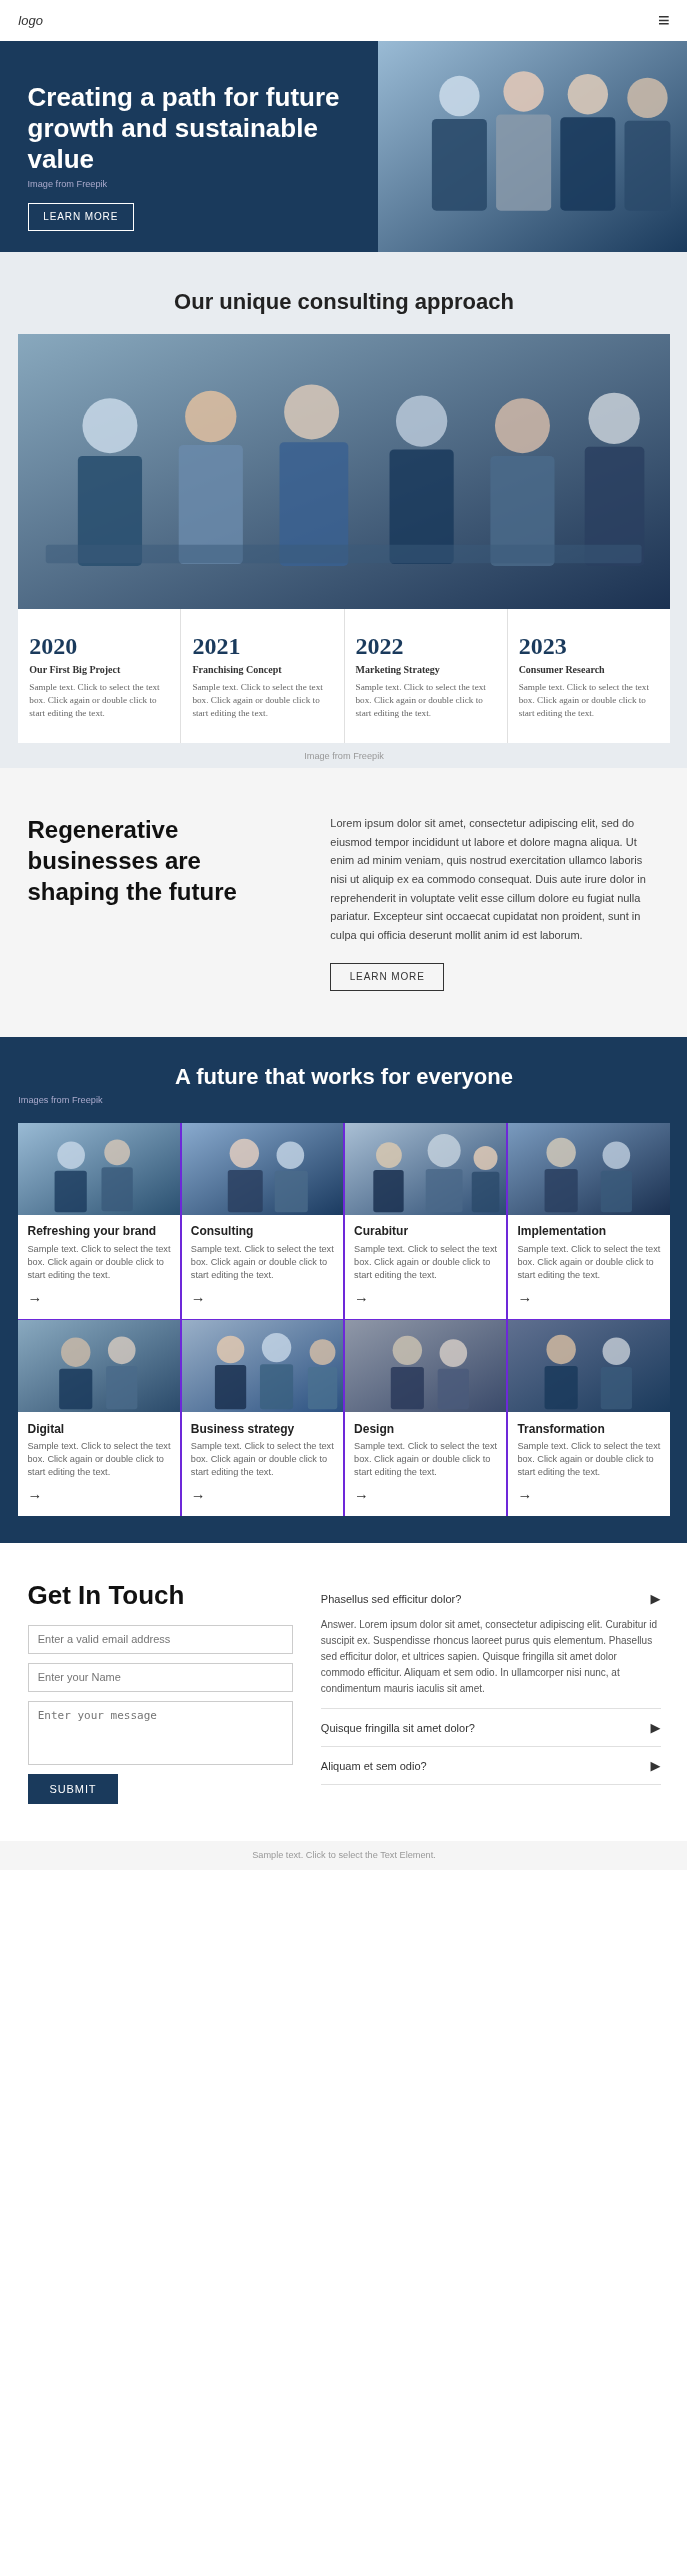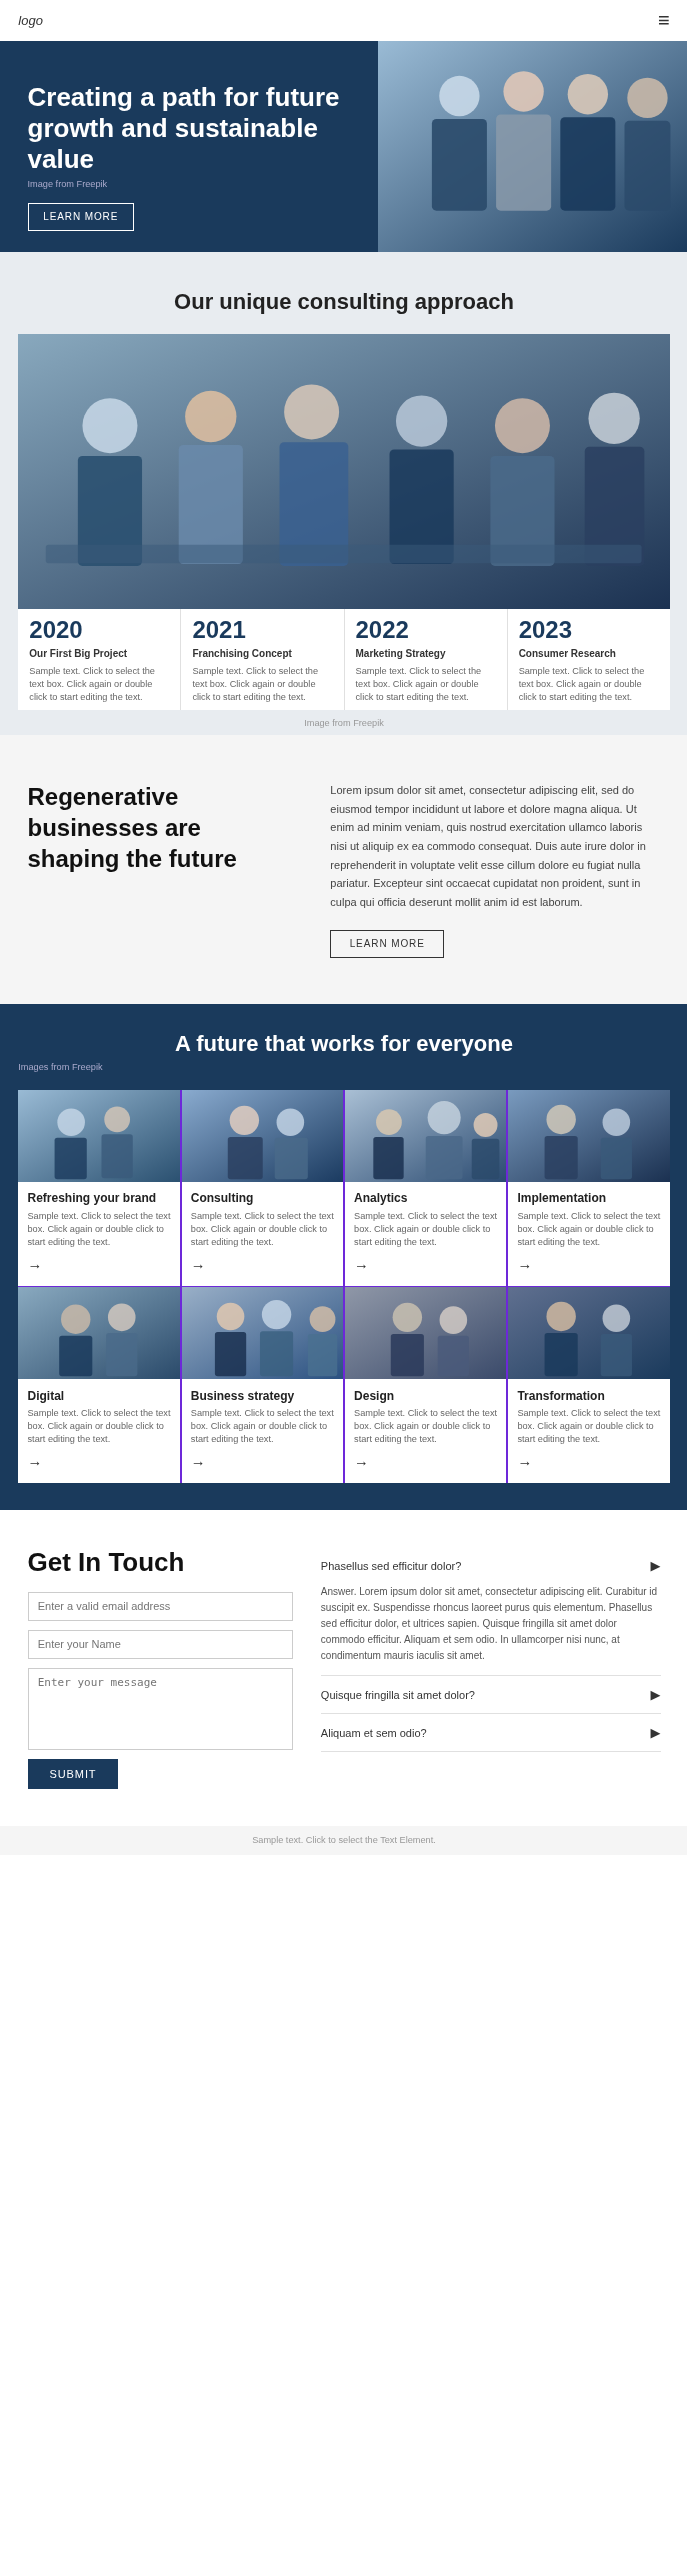--- a/index.html
+++ b/index.html
@@ -97,22 +97,23 @@
       overflow: hidden;
     }
 
     
     .timeline {
       display: flex;
       background: #fff;
     }
     .timeline-item {
       flex: 1;
-      padding: 7px 11px;
+      padding: 24px 11px;
       border-right: 0.9px solid #e0e0e0;
+      font-family: Liberation Serif, serif;
     }
     .timeline-item:last-child { border-right: none; }
     .timeline-year {
       font-size: 24px;
       font-weight: bold;
       color: #1a3a5c;
       margin-bottom: 4.6px;
     }
     .timeline-subtitle {
       font-size: 10px;
@@ -254,21 +255,21 @@
       color: #999;
     }
     .contact-textarea {
       display: block;
       width: 100%;
       border: 0.9px solid #ccc;
       padding: 7.3px 9.2px;
       margin-bottom: 9.2px;
       font-size: 11px;
       color: #999;
-      height: 82px;
+      height: 64px;
       resize: none;
     }
     .btn-submit {
       background: #1a3a5c;
       color: #fff;
       border: none;
       padding: 9.2px 22px;
       font-size: 11px;
       letter-spacing: 0.9px;
       cursor: pointer;
@@ -480,21 +481,21 @@
             </defs>
           <rect width="180" height="100" fill="url(#sp3)"></rect>
           <circle cx="50" cy="35" r="14" fill="#d8c8b0" opacity="0.85"></circle>
           <rect x="33" y="51" width="33" height="46" rx="3" fill="#1a3050" opacity="0.85"></rect>
           <circle cx="110" cy="30" r="18" fill="#c8d5e0" opacity="0.8"></circle>
           <rect x="90" y="50" width="40" height="47" rx="3" fill="#4a6888" opacity="0.8"></rect>
           <circle cx="155" cy="38" r="13" fill="#e8d0b8" opacity="0.8"></circle>
           <rect x="140" y="53" width="30" height="44" rx="3" fill="#2a4a6a" opacity="0.8"></rect>
         </svg>
       </div>
-      <div class="service-title">Analytics</div>
+      <div class="service-title">Curabitur</div>
       <div class="service-text">Sample text. Click to select the text box. Click again or double click to start editing the text.</div>
       <div class="service-arrow">→</div>
     </div>
 
     <div class="service-card">
       <div class="service-photo service-photo-4">
         <svg width="100%" height="92" viewBox="0 0 180 100" preserveAspectRatio="xMidYMid slice">
           <defs>
               <linearGradient id="sp4" x1="0%" y1="0%" x2="100%" y2="100%">
                 <stop offset="0%" style="stop-color:#7a9bbf"></stop>

